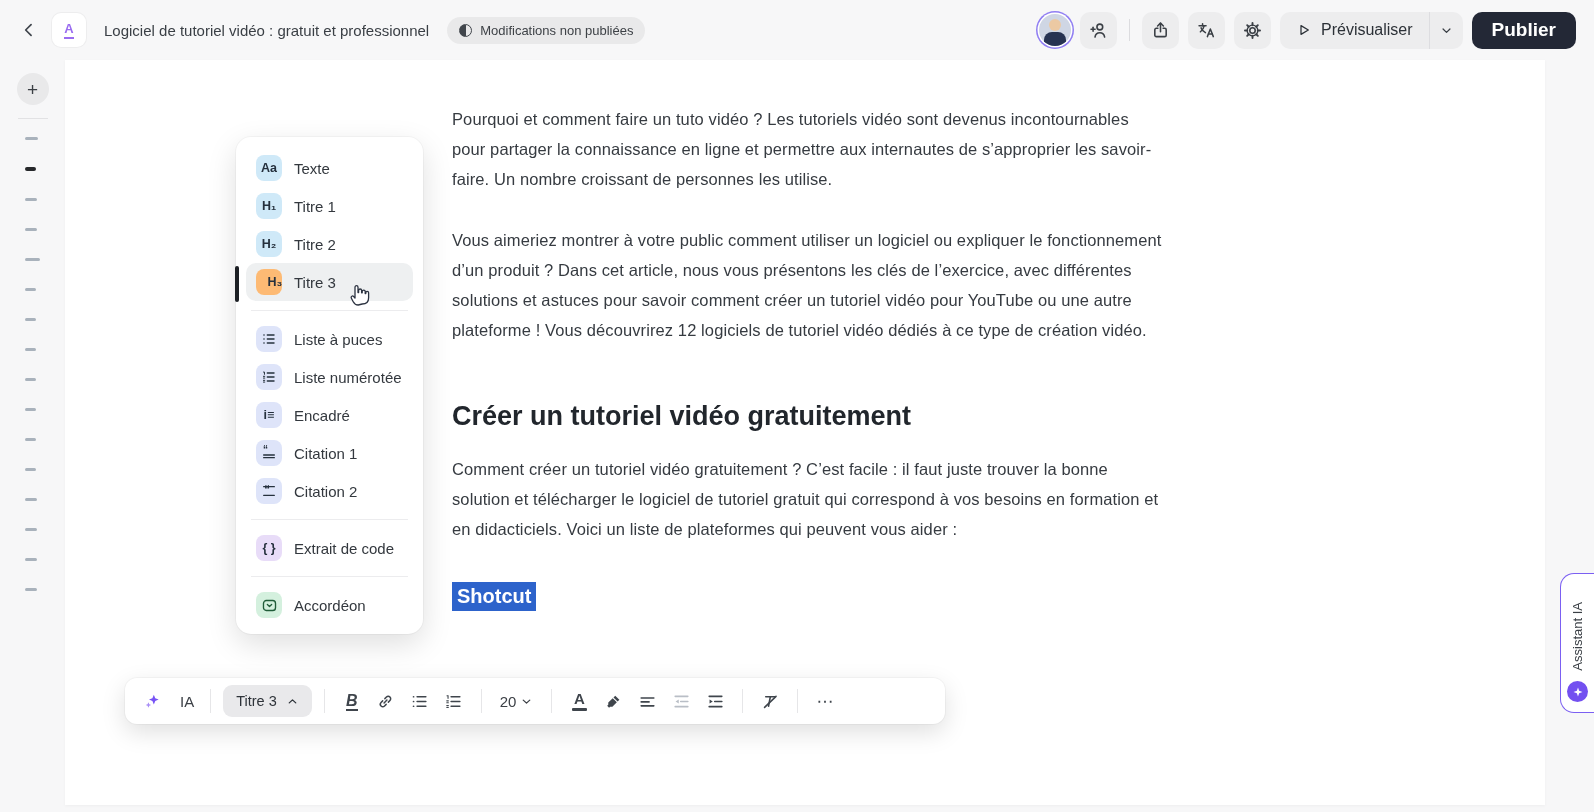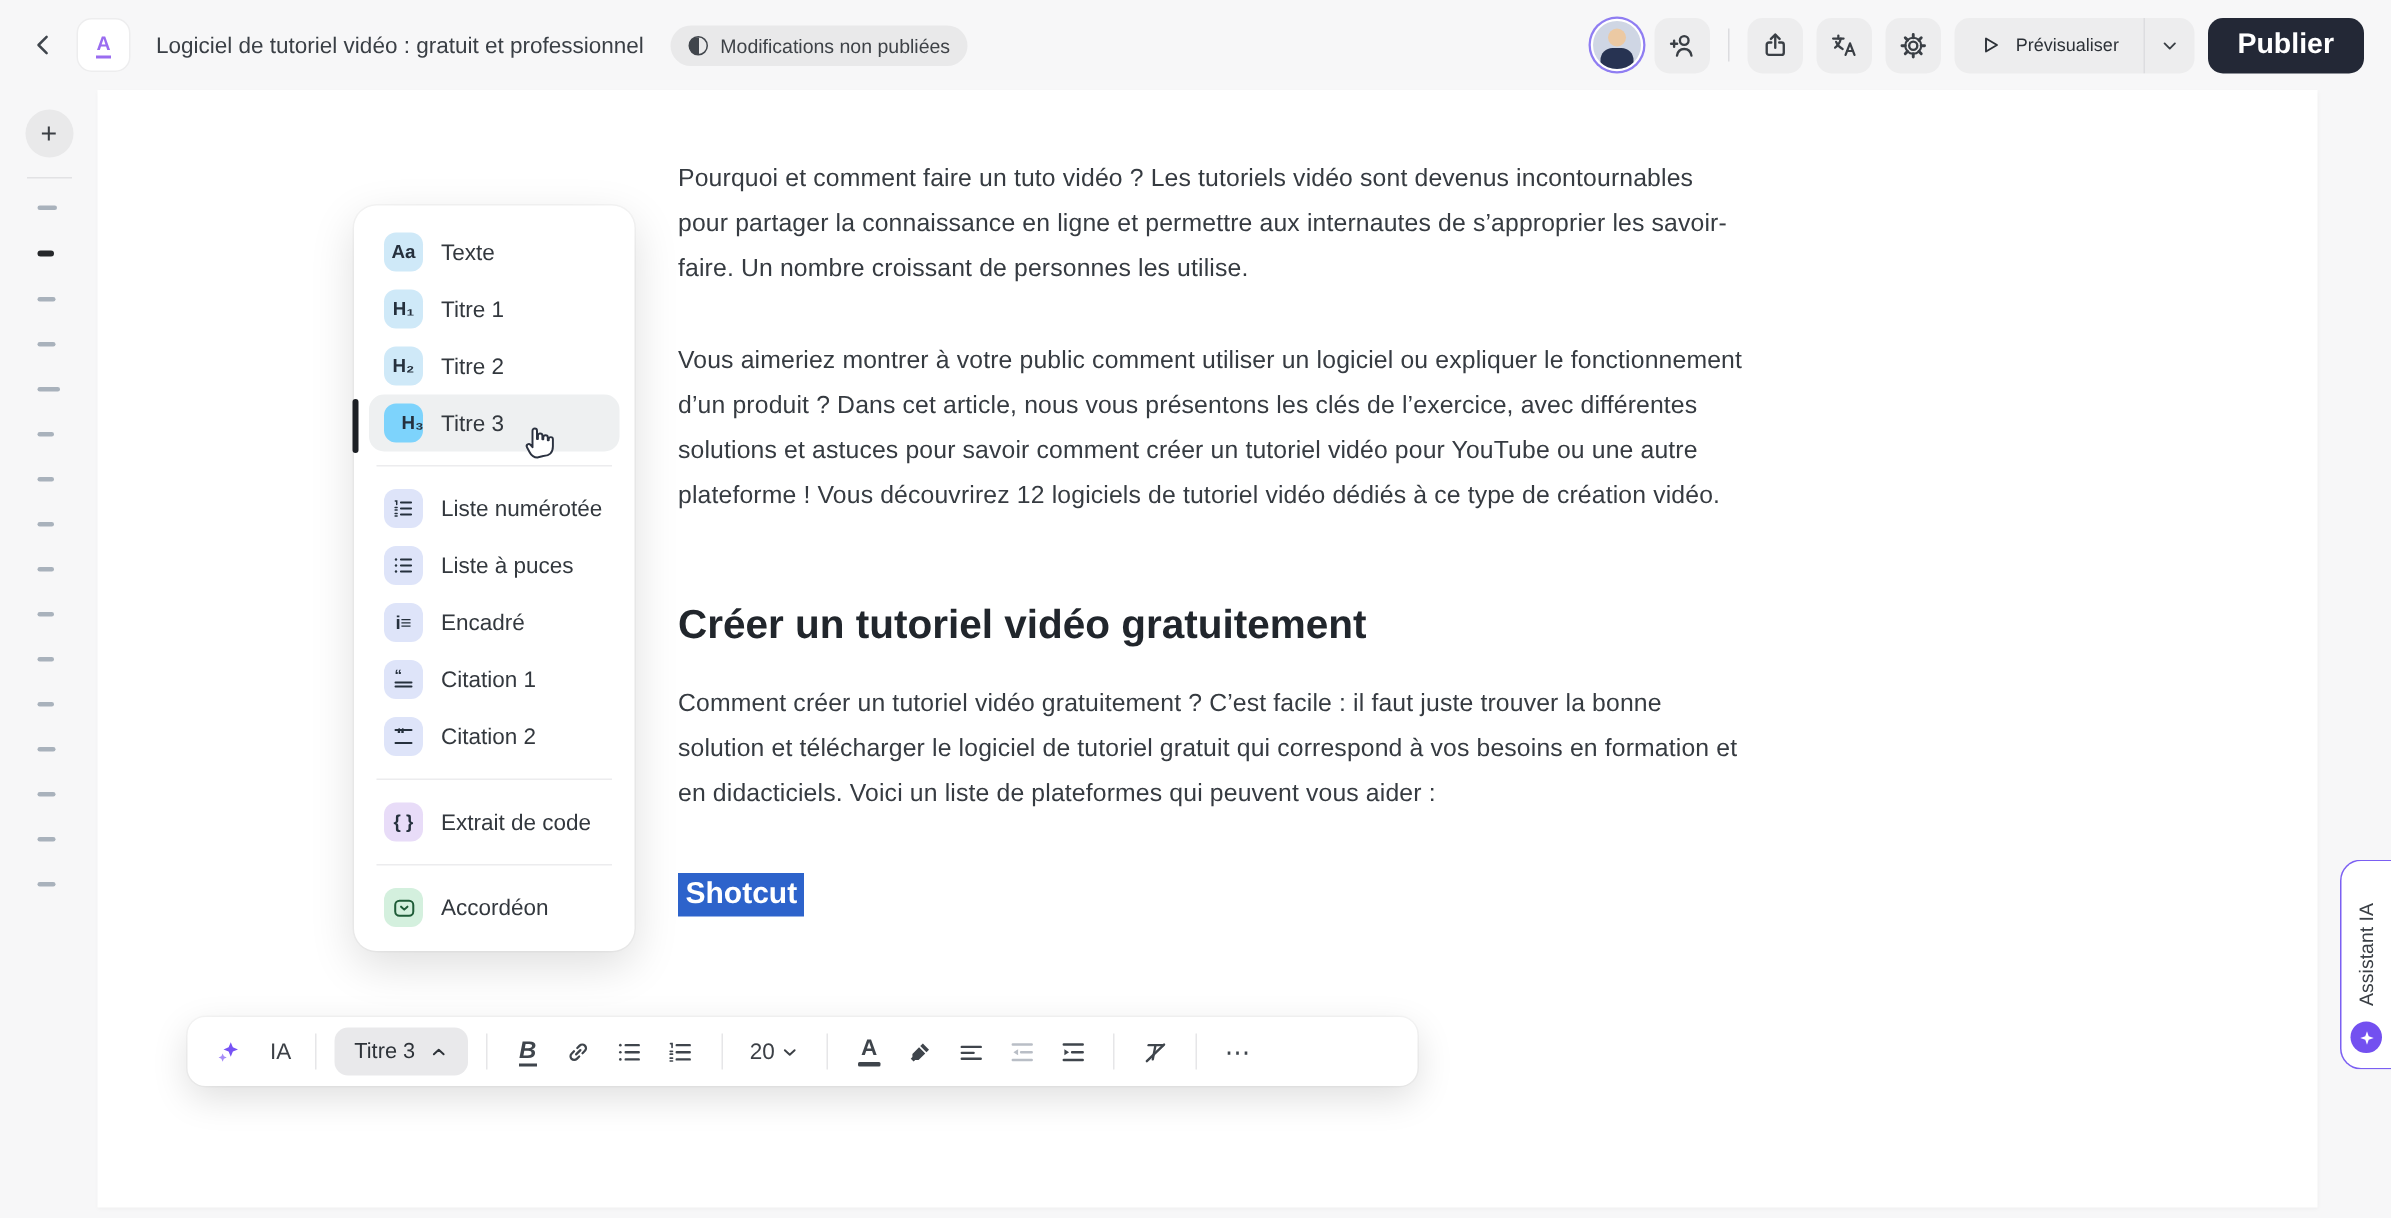--- a/index.html
+++ b/index.html
@@ -14,21 +14,21 @@
   .page-title { margin-left:18px; font-size:15px; color:#3a3f45; }
   .status-badge { margin-left:18px; height:27px; display:flex; align-items:center; gap:8px; background:#e9e9ea; border-radius:14px; padding:0 12px; font-size:13px; color:#3e4247; }
   .halfmoon { width:13px; height:13px; border-radius:50%; border:1.5px solid #41464c; background:linear-gradient(to right,#41464c 0 52%,transparent 52%); }
   .topbar-right { margin-left:auto; display:flex; align-items:center; gap:9px; }
   .avatar { width:32px; height:32px; border-radius:50%; position:relative; box-shadow:0 0 0 1.5px #fff,0 0 0 3px #8f7df2; overflow:hidden; background:#cfd6e4; }
   .avatar .head { position:absolute; left:10px; top:5px; width:12px; height:12px; border-radius:50%; background:#ecc9a3; }
   .avatar .body { position:absolute; left:5px; top:18px; width:22px; height:16px; border-radius:8px 8px 0 0; background:#273352; }
   .icon-btn { width:37px; height:37px; border:none; background:#ededee; border-radius:10px; display:flex; align-items:center; justify-content:center; cursor:pointer; color:#3a3f45; }
   .tb-divider { width:1px; height:22px; background:#dcdcdf; margin:0 3px; }
   .preview-group { display:flex; align-items:center; background:#ededee; border-radius:10px; height:37px; overflow:hidden; }
-  .preview-main { display:flex; align-items:center; gap:9px; padding:0 16px; height:100%; border:none; background:transparent; font-size:12px; color:#2c3137; cursor:pointer; }
+  .preview-main { display:flex; align-items:center; gap:9px; padding:0 16px; height:100%; border:none; background:transparent; font-size:16px; color:#2c3137; cursor:pointer; }
   .preview-caret { width:34px; height:100%; display:flex; align-items:center; justify-content:center; border:none; border-left:1px solid #dddde0; background:transparent; cursor:pointer; color:#3a3f45; }
   .publish-btn { height:37px; padding:0 20px; background:#232836; color:#fff; border:none; border-radius:10px; font-size:19px; font-weight:600; cursor:pointer; }
 
   
   .rail { position:absolute; left:0; top:60px; width:65px; height:752px; display:flex; flex-direction:column; align-items:center; }
   .plus-btn { width:32px; height:32px; border-radius:50%; border:none; background:#e9e9ea; color:#3b3f44; font-size:19px; line-height:1; cursor:pointer; margin-top:13px; }
   .rail-divider { width:30px; height:1px; background:#e2e2e4; margin:13px 0 18px; }
   .dash { height:3px; border-radius:2px; background:#a9b2bc; margin-bottom:27px; }
   .dash.active { background:#26282b; height:4px; }
 
@@ -202,45 +202,45 @@
   </div>
   <div class="dd-item">
     <span class="dd-ic" style="background: rgb(207, 233, 248);">H₁</span>
     <span>Titre 1</span>
   </div>
   <div class="dd-item">
     <span class="dd-ic" style="background: rgb(207, 233, 248);">H₂</span>
     <span>Titre 2</span>
   </div>
   <div class="dd-item active">
-    <span class="dd-ic" style="background: #7dd3fc; padding-left: 12px;">H₃</span>
+    <span class="dd-ic" style="background: #fdba74; padding-left: 12px;">H₃</span>
     <span>Titre 3</span>
   </div>
 
   <div class="dd-divider"></div>
 
-  <div class="dd-item">
-    <span class="dd-ic" style="background: rgb(222, 228, 249);">
-      <svg width="16" height="16" viewBox="0 0 24 24" fill="none" stroke="#25303d" stroke-width="2.2" stroke-linecap="round">
-          <path d="M3.8 4.6h1.4v3.4M3.6 11h2M3.6 13.6h2M3.6 17h2M3.6 19.6h2" stroke-width="1.5"></path>
-          <path d="M9.5 6h10M9.5 12h10M9.5 18h10"></path>
-        </svg>
-    </span>
-    <span>Liste numérotée</span>
-  </div>
   <div class="dd-item">
     <span class="dd-ic" style="background: rgb(222, 228, 249);">
       <svg width="16" height="16" viewBox="0 0 24 24" fill="none" stroke="#25303d" stroke-width="2.2" stroke-linecap="round">
           <circle cx="4.5" cy="6" r="1.2" fill="#25303d" stroke="none"></circle>
           <circle cx="4.5" cy="12" r="1.2" fill="#25303d" stroke="none"></circle>
           <circle cx="4.5" cy="18" r="1.2" fill="#25303d" stroke="none"></circle>
           <path d="M9.5 6h10M9.5 12h10M9.5 18h10"></path>
         </svg>
     </span>
     <span>Liste à puces</span>
+  </div>
+  <div class="dd-item">
+    <span class="dd-ic" style="background: rgb(222, 228, 249);">
+      <svg width="16" height="16" viewBox="0 0 24 24" fill="none" stroke="#25303d" stroke-width="2.2" stroke-linecap="round">
+          <path d="M3.8 4.6h1.4v3.4M3.6 11h2M3.6 13.6h2M3.6 17h2M3.6 19.6h2" stroke-width="1.5"></path>
+          <path d="M9.5 6h10M9.5 12h10M9.5 18h10"></path>
+        </svg>
+    </span>
+    <span>Liste numérotée</span>
   </div>
   <div class="dd-item">
     <span class="dd-ic" style="background: rgb(222, 228, 249);">i≡</span>
     <span>Encadré</span>
   </div>
   <div class="dd-item">
     <span class="dd-ic" style="background: rgb(222, 228, 249);">
       <svg width="16" height="16" viewBox="0 0 24 24">
           <text x="3" y="12" font-size="15" font-weight="bold" fill="#25303d">“</text>
           <path d="M4 15h16M4 19h16" stroke="#25303d" stroke-width="2" stroke-linecap="round"></path>

